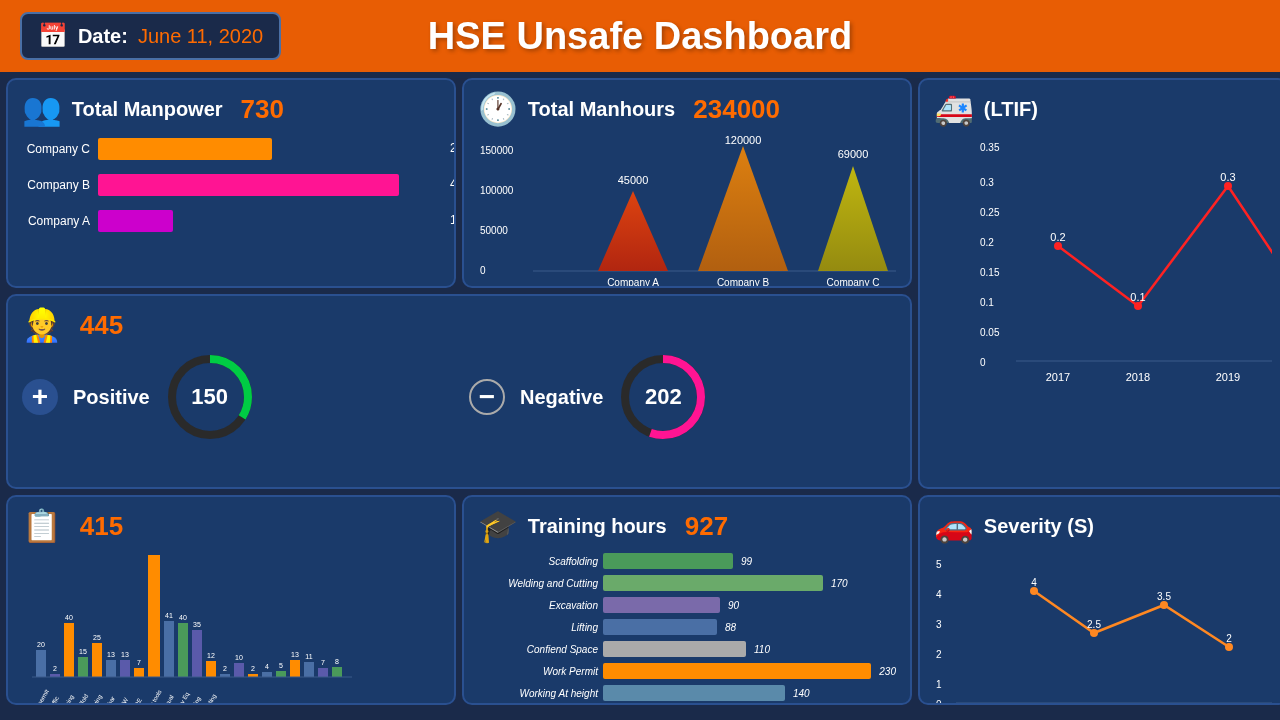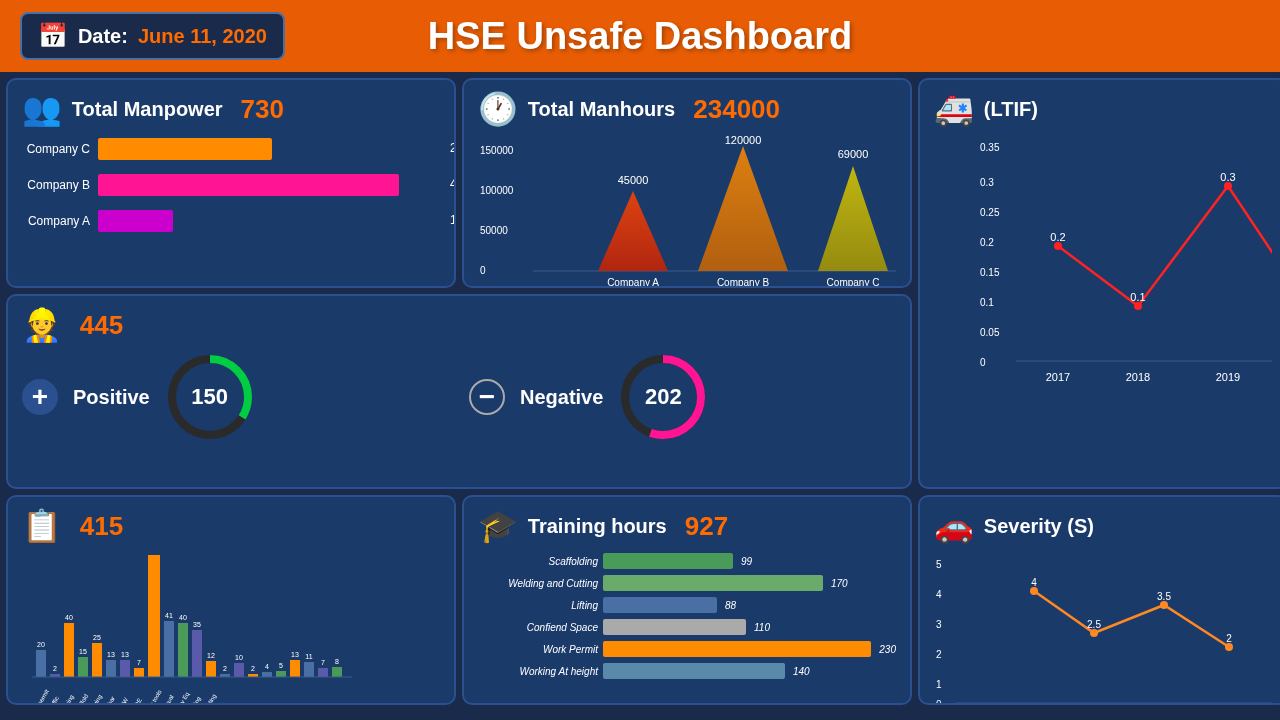--- a/index.html
+++ b/index.html
@@ -30,21 +30,21 @@
       gap: 10px;
     }
     .header-date-label {
       color: white;
       font-size: 20px;
       font-weight: bold;
     }
     .header-date-value {
       color: #ff6b00;
       font-size: 20px;
-      font-weight: bold;
+      font-weight: normal;
     }
     .header-title {
       position: absolute;
       left: 50%;
       transform: translateX(-50%);
       color: white;
       font-size: 38px;
       font-weight: 900;
       text-shadow: 2px 2px 4px rgba(0,0,0,0.3);
     }
@@ -503,20 +503,25 @@
         <span class="h-bar-label">Scaffolding</span>
         <div class="h-bar-fill" style="width:130px;background:#4a9a5a;"></div>
         <span class="h-bar-num">99</span>
       </div>
       <div class="h-bar-row">
         <span class="h-bar-label">Welding and Cutting</span>
         <div class="h-bar-fill" style="width:220px;background:#6aaa6a;"></div>
         <span class="h-bar-num">170</span>
       </div>
       <div class="h-bar-row">
+        <span class="h-bar-label">Excavation</span>
+        <div class="h-bar-fill" style="width:117px;background:#7a6aaa;"></div>
+        <span class="h-bar-num">90</span>
+      </div>
+      <div class="h-bar-row">
         <span class="h-bar-label">Lifting</span>
         <div class="h-bar-fill" style="width:114px;background:#4a6fa5;"></div>
         <span class="h-bar-num">88</span>
       </div>
       <div class="h-bar-row">
         <span class="h-bar-label">Confiend Space</span>
         <div class="h-bar-fill" style="width:143px;background:#aaaaaa;"></div>
         <span class="h-bar-num">110</span>
       </div>
       <div class="h-bar-row">

